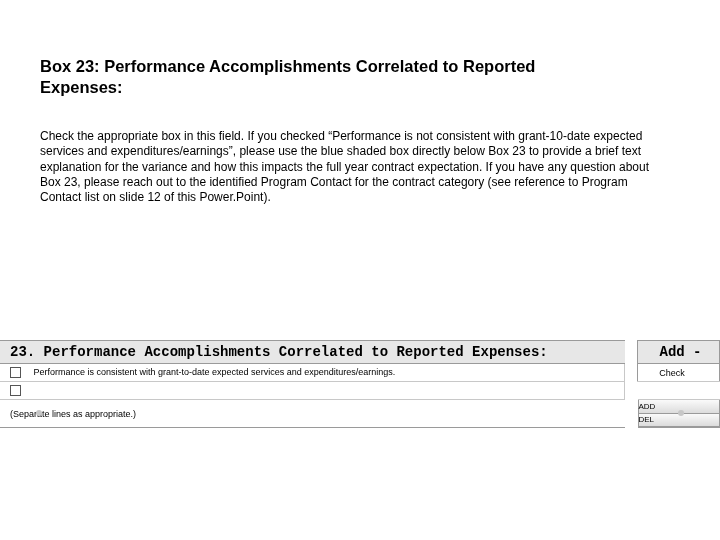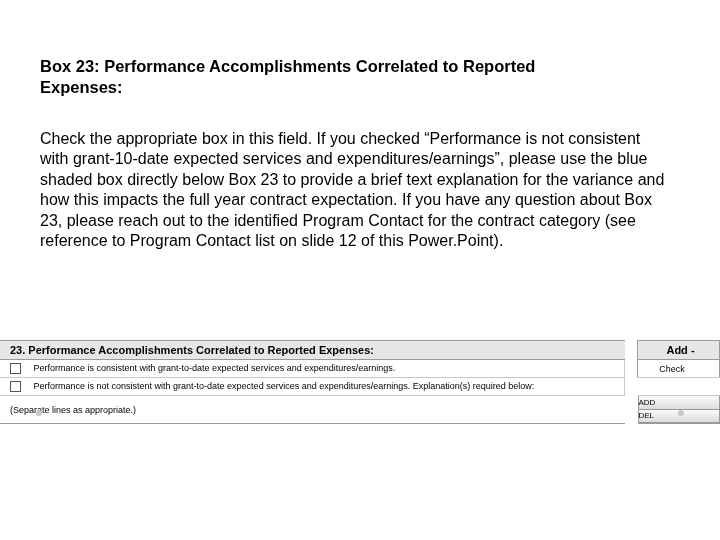--- a/index.html
+++ b/index.html
@@ -22,45 +22,46 @@
     padding: 56px 50px 0 40px;
   }
   .heading {
     font-size: 16.5px;
     font-weight: bold;
     line-height: 1.3;
     margin-bottom: 30px;
     max-width: 560px;
   }
   .body-text {
-    font-size: 16px;
+    font-size: 12px;
     line-height: 1.28;
     max-width: 640px;
   }
 
   
   .form-panel {
     position: absolute;
     left: 0;
     top: 340px;
     width: 720px;
   }
   .form-table {
     width: 100%;
     border-collapse: collapse;
     font-family: Arial, Helvetica, sans-serif;
   }
   .hdr-row td {
     background: #e7e7e7;
     border-top: 1px solid #9a9a9a;
     border-bottom: 1px solid #9a9a9a;
-    font-size: 11px;
+    font-size: 14px;
     font-weight: bold;
     padding: 3px 6px 3px 10px;
     vertical-align: middle;
+    font-family: Liberation Mono, monospace;
   }
   .hdr-blank {
     background: #fff !important;
     border-top: none !important;
     border-bottom: none !important;
     width: 12px;
     padding: 0 !important;
   }
   .side-col {
     width: 48px;
@@ -152,21 +153,20 @@
         <td class="main">
           <span class="chk"></span>
           <span>Performance is consistent with grant-to-date expected services and expenditures/earnings.</span>
         </td>
         <td class="hdr-blank"></td>
         <td class="side-col">Check</td>
       </tr>
       <tr class="opt-row">
         <td class="main">
           <span class="chk"></span>
-          <span>Performance is not consistent with grant-to-date expected services and expenditures/earnings. Explanation(s) required below:</span>
         </td>
         <td class="hdr-blank"></td>
         <td class="side-col" style="background:#fff;border:none;"></td>
       </tr>
       <tr class="sep-row">
         <td class="main">(Separate lines as appropriate.)</td>
         <td class="hdr-blank"></td>
         <td class="btn-row" style="padding:0;">
           <span class="mini-btn">ADD</span>
           <span class="mini-btn">DEL</span>

